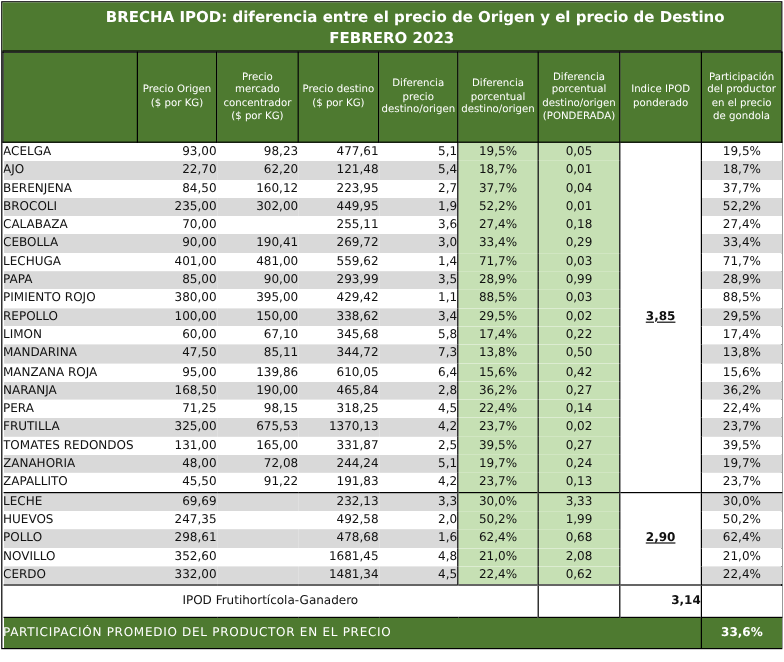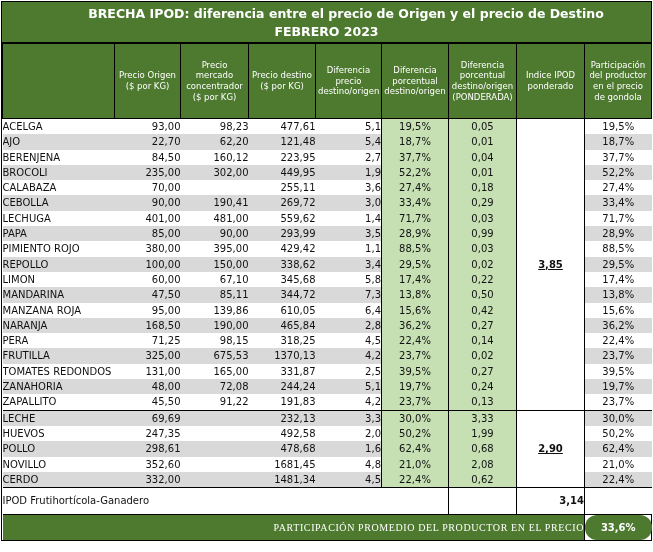--- a/index.html
+++ b/index.html
@@ -45,30 +45,30 @@
   tr.stripe td.c-p{background:var(--stripe);}
   td.c-g{background:var(--lgreen) !important;text-align:center;}
   td.g1{border-left:1px solid var(--line);}
   td.g2{border-left:1px solid var(--line);}
   td.c-ipod{
     background:#ffffff !important;border-left:1px solid var(--line);
     border-right:1px solid var(--line);text-align:center;font-weight:bold;text-decoration:underline;
   }
   tr.group-start td{border-top:1.5px solid var(--line);}
   tr.summary td{border-top:1px solid var(--line);height:26px;line-height:26px;}
-  td.c-sumlabel{text-align:left;padding-left:4px;font-size:10px;}
+  td.c-sumlabel{text-align:center;padding-left:4px;font-size:10px;}
   td.c-e1{border-left:1px solid var(--line);}
   td.c-ipv{border-left:1px solid var(--line);border-right:1px solid var(--line);
     text-align:right;font-weight:bold;}
   tr.grand td{
     background:var(--green) !important;color:#ffffff;
     border-top:1px solid var(--line);height:25px;line-height:25px;
   }
-  td.c-grandlabel{text-align:right;padding-left:6px;font-size:10px;letter-spacing:0.6px;font-family:Liberation Serif, serif;}
-  td.c-grandval{text-align:center;font-weight:bold;border-left:1px solid var(--line);font-size:10.5px;border-radius:12px;}
+  td.c-grandlabel{text-align:left;padding-left:6px;font-size:10px;letter-spacing:0.6px;}
+  td.c-grandval{text-align:center;font-weight:bold;border-left:1px solid var(--line);font-size:10.5px;}
   .source{
     position:absolute;left:4px;top:540px;font-size:7.5px;font-style:italic;color:#444444;
   }
 </style>
 </head>
 <body>
 
 <div class="page">
   <div class="frame">
     <div class="title-band">

